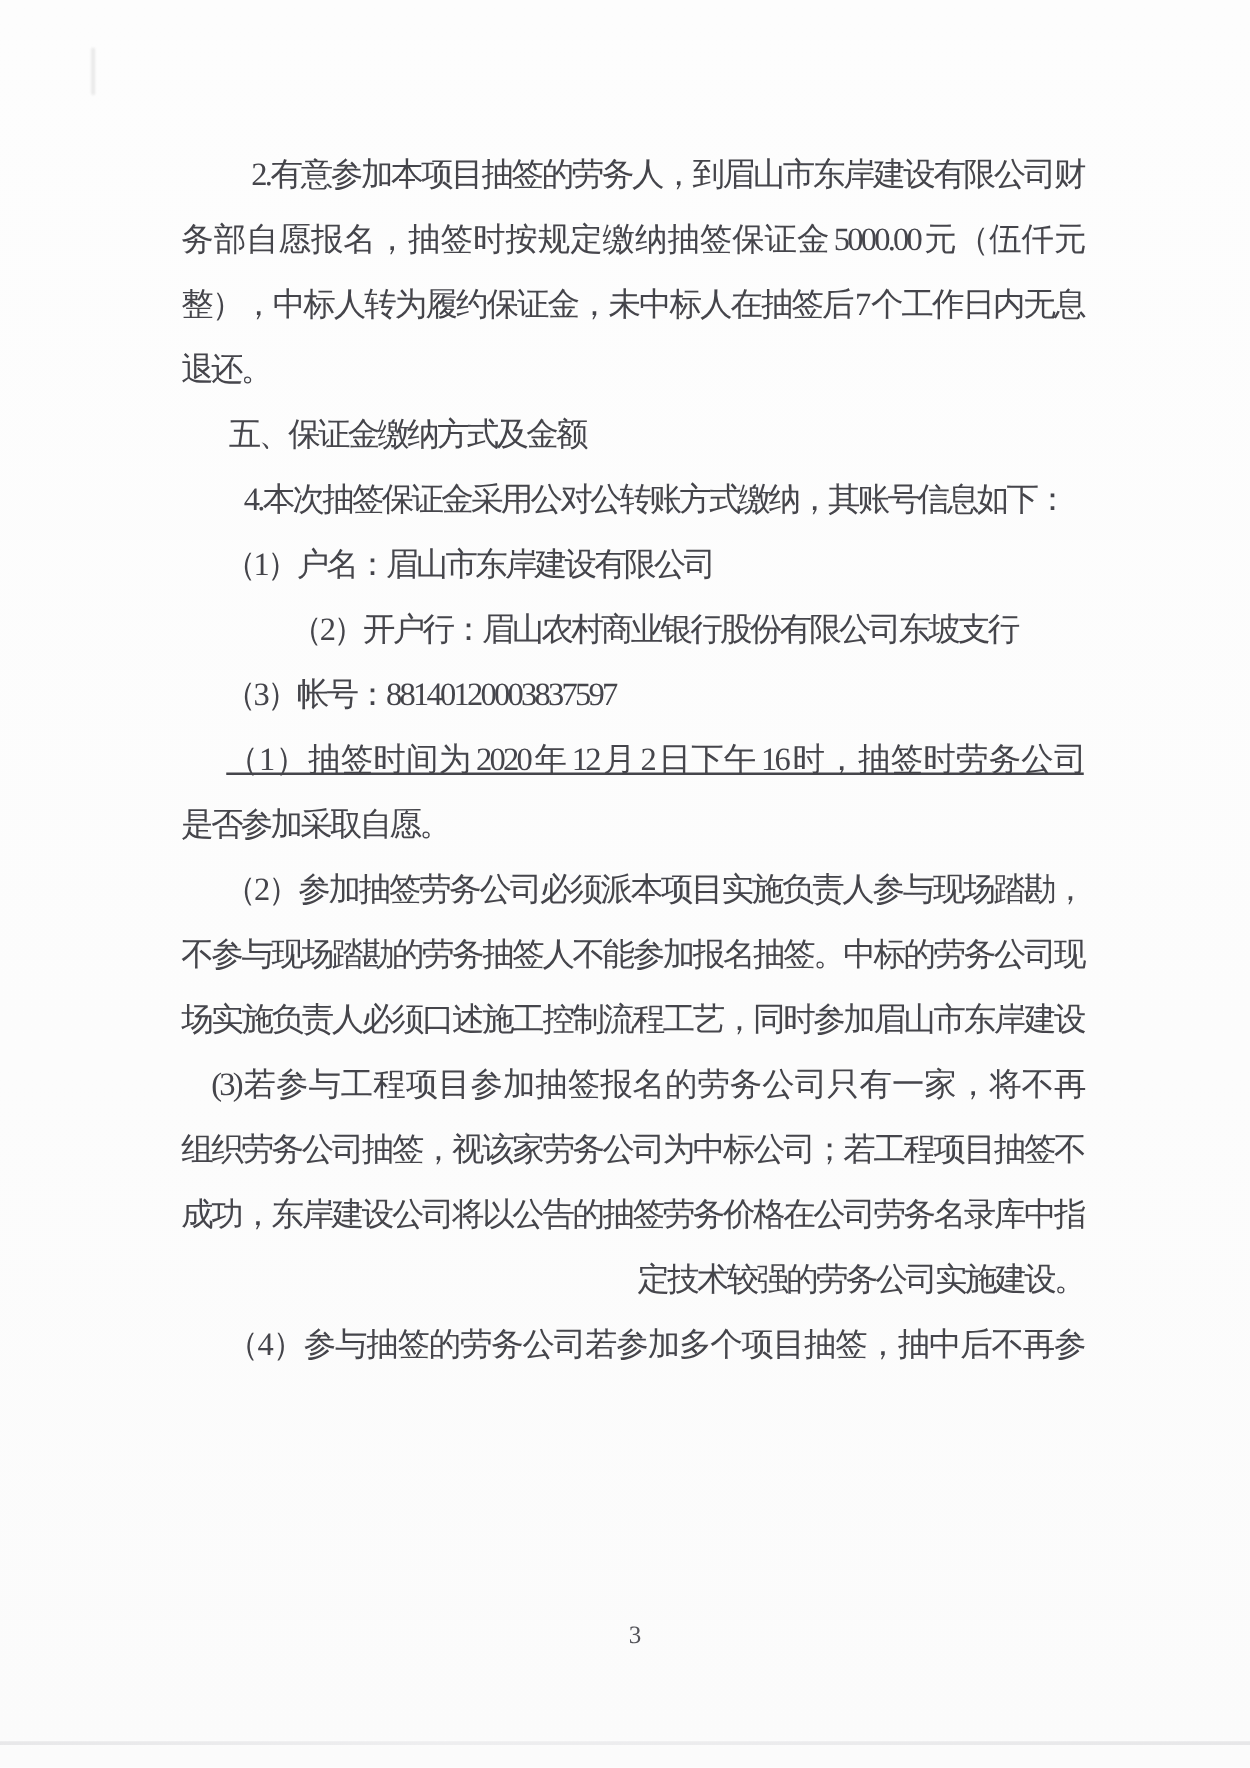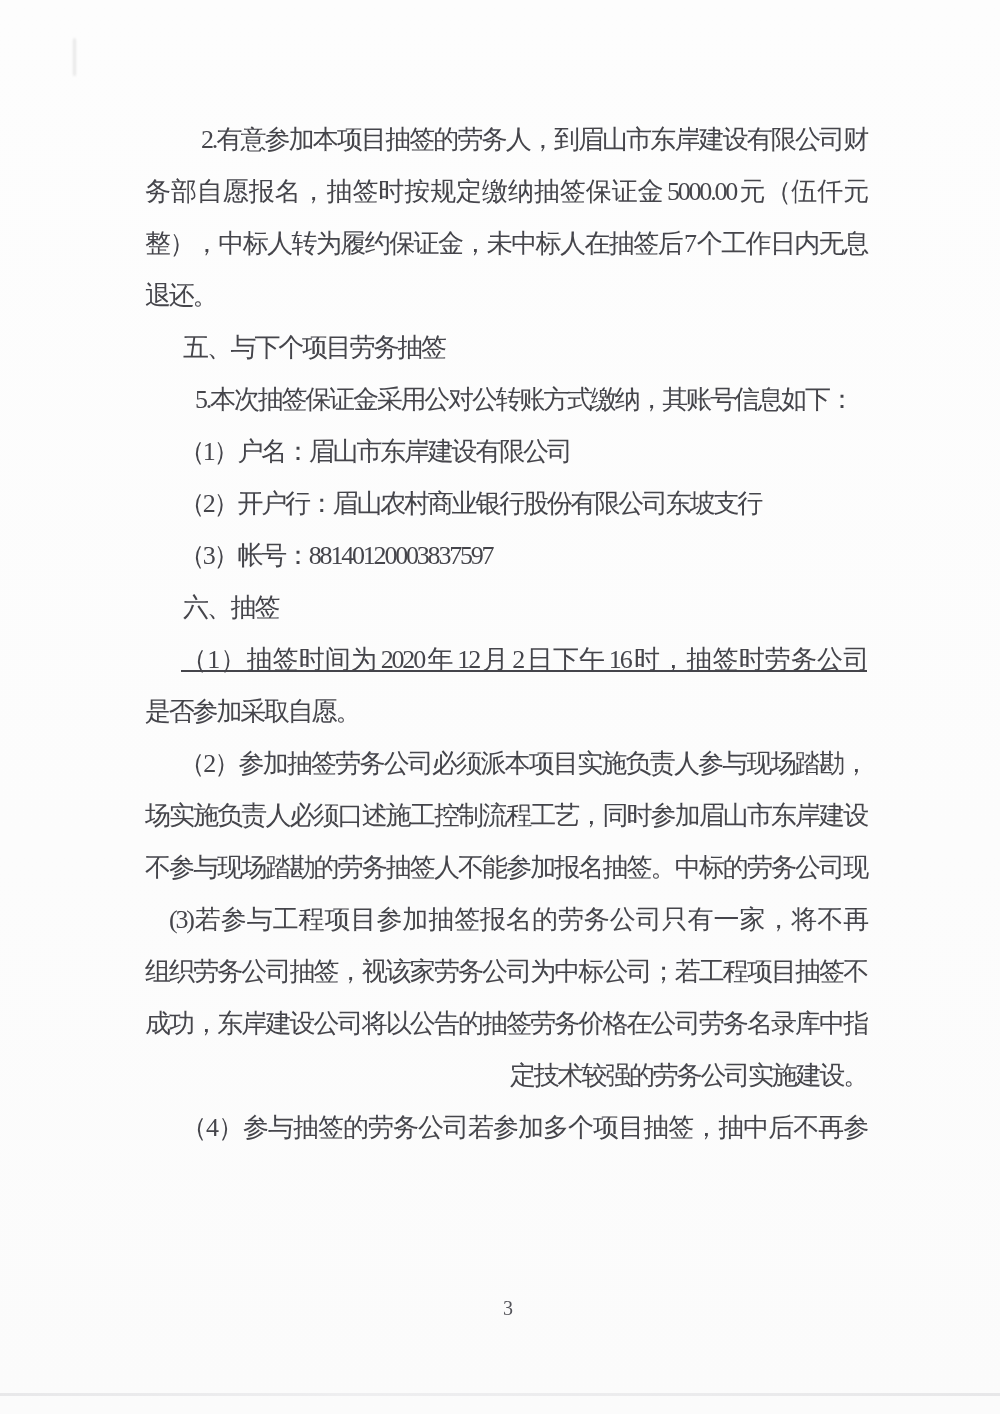--- a/index.html
+++ b/index.html
@@ -74,31 +74,30 @@
 
 <div class="page">
   <div class="scan-artifact"></div>
 
   <div class="content" id="text-block">
 
   <div class="line justify" style="text-indent: 56px;">2.有意参加本项目抽签的劳务人，到眉山市东岸建设有限公司财</div>
       <div class="line justify" style="text-indent: 0px;">务部自愿报名，抽签时按规定缴纳抽签保证金 5000.00 元（伍仟元</div>
       <div class="line justify" style="text-indent: 0px;">整），中标人转为履约保证金，未中标人在抽签后 7 个工作日内无息</div>
       <div class="line" style="text-indent: 0px;">退还。</div>
-      <div class="line" style="text-indent: 38px;">五、与下个项目劳务抽签</div>
-      <div class="line" style="text-indent: 50px;">5.本次抽签保证金采用公对公转账方式缴纳，其账号信息如下：</div>
+      <div class="line" style="text-indent: 38px;">五、保证金缴纳方式及金额</div>
+      <div class="line" style="text-indent: 50px;">4.本次抽签保证金采用公对公转账方式缴纳，其账号信息如下：</div>
       <div class="line" style="text-indent: 34px;">（1）户名：眉山市东岸建设有限公司</div>
-      <div class="line" style="text-indent: 34px;">（2）开户行：眉山农村商业银行股份有限公司东坡支行</div>
+      <div class="line" style="text-indent: 34px; text-align: center;">（2）开户行：眉山农村商业银行股份有限公司东坡支行</div>
       <div class="line" style="text-indent: 34px;">（3）帐号：88140120003837597</div>
-      <div class="line" style="text-indent: 38px;">六、抽签</div>
       <div class="line justify" style="text-indent: 36px; text-decoration: underline;">（1）抽签时间为 2020 年 12 月 2 日下午 16 时，抽签时劳务公司</div>
       <div class="line" style="text-indent: 0px;">是否参加采取自愿。</div>
       <div class="line justify" style="text-indent: 34px;">（2）参加抽签劳务公司必须派本项目实施负责人参与现场踏勘，</div>
+      <div class="line justify" style="text-indent: 0px;">不参与现场踏勘的劳务抽签人不能参加报名抽签。中标的劳务公司现</div>
       <div class="line justify" style="text-indent: 0px;">场实施负责人必须口述施工控制流程工艺，同时参加眉山市东岸建设</div>
-      <div class="line justify" style="text-indent: 0px;">不参与现场踏勘的劳务抽签人不能参加报名抽签。中标的劳务公司现</div>
       <div class="line justify" style="text-indent: 24px;">(3)若参与工程项目参加抽签报名的劳务公司只有一家，将不再</div>
       <div class="line justify" style="text-indent: 0px;">组织劳务公司抽签，视该家劳务公司为中标公司；若工程项目抽签不</div>
       <div class="line justify" style="text-indent: 0px;">成功，东岸建设公司将以公告的抽签劳务价格在公司劳务名录库中指</div>
       <div class="line" style="text-indent: 0px; text-align: right;">定技术较强的劳务公司实施建设。</div>
       <div class="line justify" style="text-indent: 36px;">（4）参与抽签的劳务公司若参加多个项目抽签，抽中后不再参</div>
     </div>
 
   <div class="page-number">3</div>
 
   <div class="scan-edge-shadow"></div>

